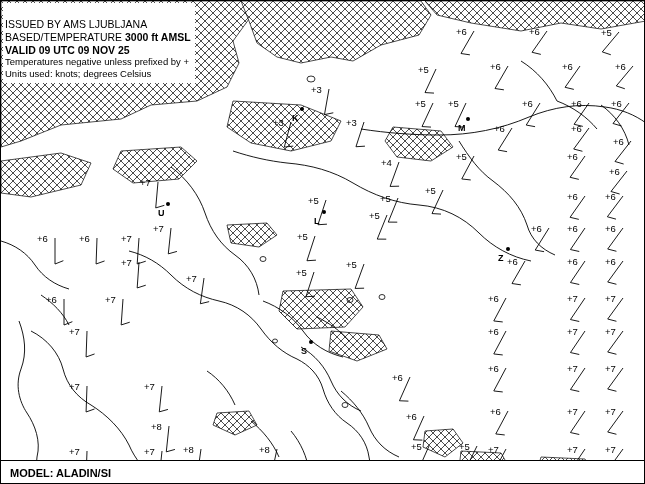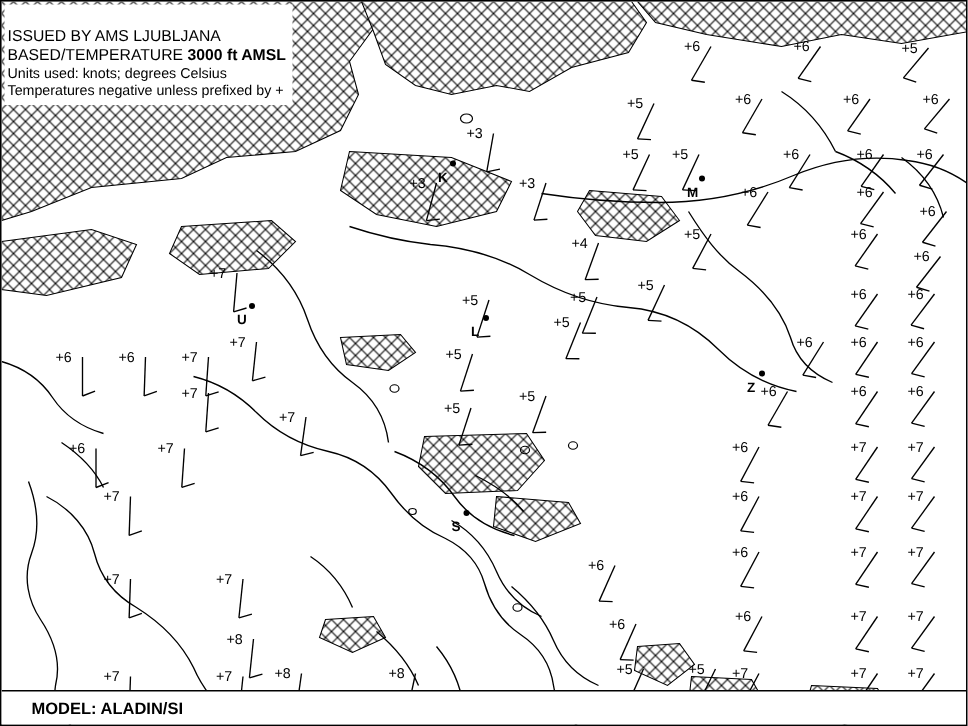--- a/index.html
+++ b/index.html
@@ -3,21 +3,21 @@
 <meta charset="utf-8">
 <style>
   html,body{margin:0;padding:0;background:#fff;}
   body{width:645px;height:484px;overflow:hidden;font-family:"Liberation Sans",sans-serif;}
   #stage{position:relative;width:645px;height:484px;background:#fff;border:1px solid #000;box-sizing:border-box;overflow:hidden;}
   #mapsvg{position:absolute;left:0;top:0;width:645px;height:484px;}
   .hdr{position:absolute;left:2px;top:2px;z-index:20;background:#fff;padding:15px 4px 3px 2px;line-height:1.22;}
   .hdr div{font-size:10.5px;color:#000;white-space:nowrap;}
   .hdr .b{font-weight:bold;}
   .hdr .small{font-size:9.5px;}
-  .footer{position:absolute;left:0;bottom:0;z-index:20;background:#fff;border-top:1px solid #000;width:100%;box-sizing:border-box;padding:2px 20px;}
+  .footer{position:absolute;left:0;bottom:0;z-index:20;background:#fff;border-top:1px solid #000;width:100%;box-sizing:border-box;padding:2px 9px;}
   .footer span{font-size:11px;font-weight:bold;color:#000;}
   .obs{position:absolute;z-index:15;font-size:9.5px;color:#000;white-space:nowrap;}
   .city{position:absolute;z-index:16;font-size:9px;font-weight:bold;color:#000;}
   .citydot{position:absolute;z-index:16;width:4px;height:4px;border-radius:50%;background:#000;}
 </style>
 </head>
 <body>
 
 <div id="stage">
 
@@ -218,22 +218,23 @@
         <line x1="584" y1="448" x2="569.4609845097606" y2="469.55497688643106" stroke="#000" stroke-width="0.9"></line>
         <line x1="569.4609845097606" y1="469.55497688643106" x2="578.251035014768" y2="471.48759483093465" stroke="#000" stroke-width="0.9"></line>
         <line x1="622" y1="448" x2="606.7175834403957" y2="469.0344418537486" stroke="#000" stroke-width="0.9"></line>
         <line x1="606.7175834403957" y1="469.0344418537486" x2="615.4348318905534" y2="471.2726508382323" stroke="#000" stroke-width="0.9"></line>
       </g>
   </svg>
 
   <div class="hdr">
     <div>ISSUED BY AMS LJUBLJANA</div>
     <div><span>BASED/TEMPERATURE </span><span class="b">3000 ft AMSL</span></div>
+    <div class="b">VALID 09 UTC 09 NOV 25</div>
+    <div class="small">Temperatures negative unless prefixed by +</div>
     <div class="small">Units used: knots; degrees Celsius</div>
-    <div class="small">Temperatures negative unless prefixed by +</div>
   </div>
 
   <div id="obslayer">
       <div class="obs" style="left: 455px; top: 25px;">+6</div>
       <div class="obs" style="left: 528px; top: 25px;">+6</div>
       <div class="obs" style="left: 600px; top: 26px;">+5</div>
       <div class="obs" style="left: 417px; top: 63px;">+5</div>
       <div class="obs" style="left: 489px; top: 60px;">+6</div>
       <div class="obs" style="left: 561px; top: 60px;">+6</div>
       <div class="obs" style="left: 614px; top: 60px;">+6</div>

